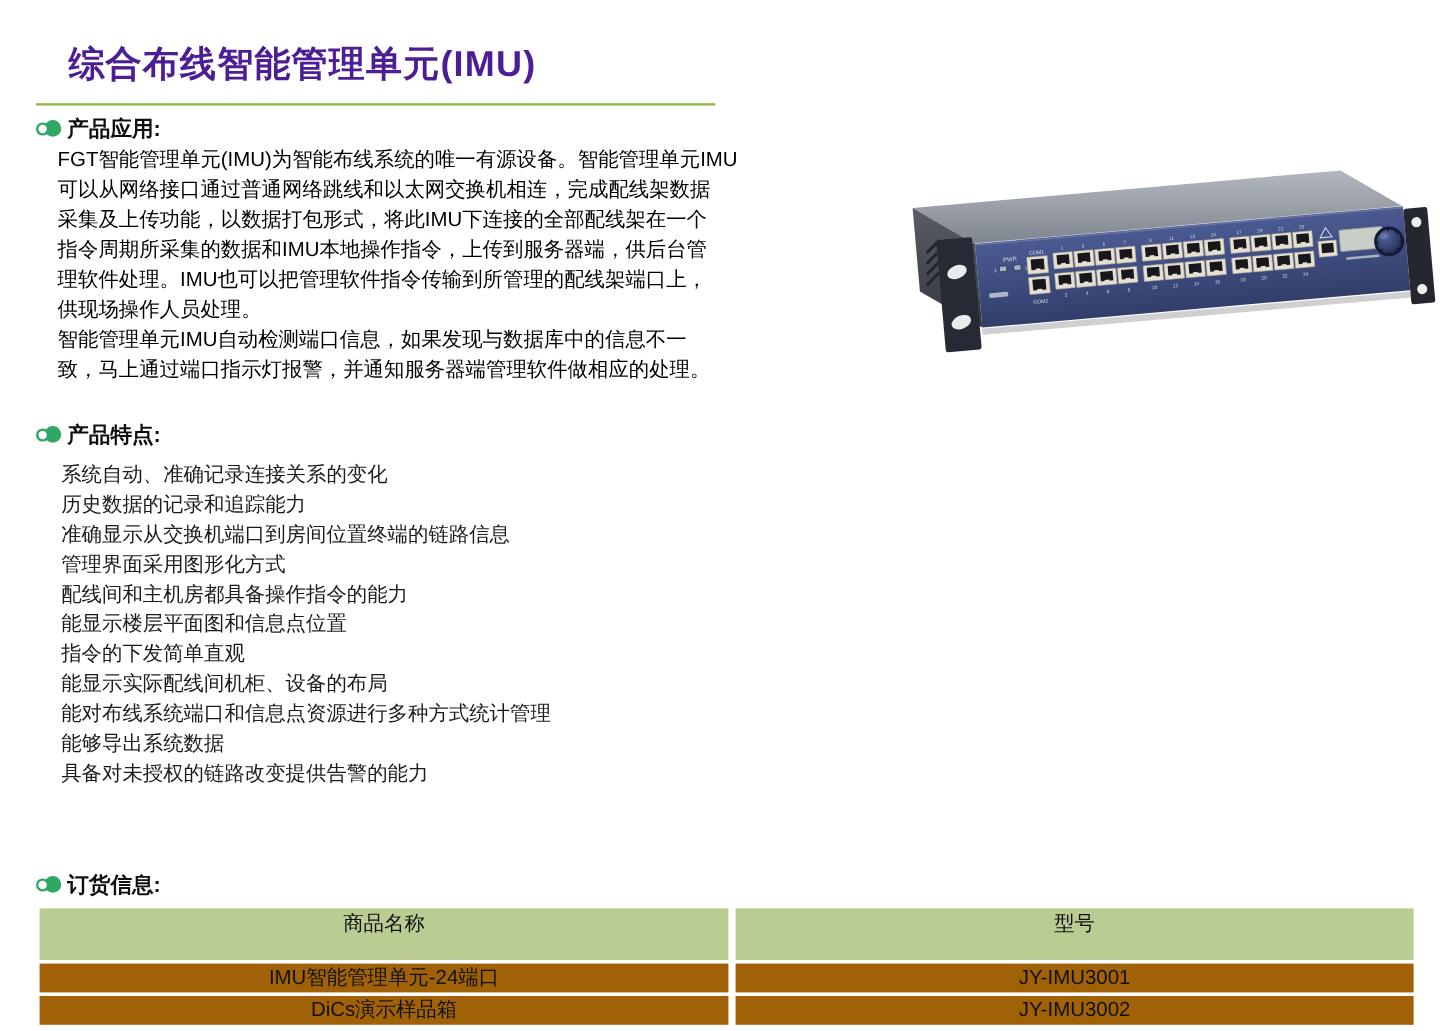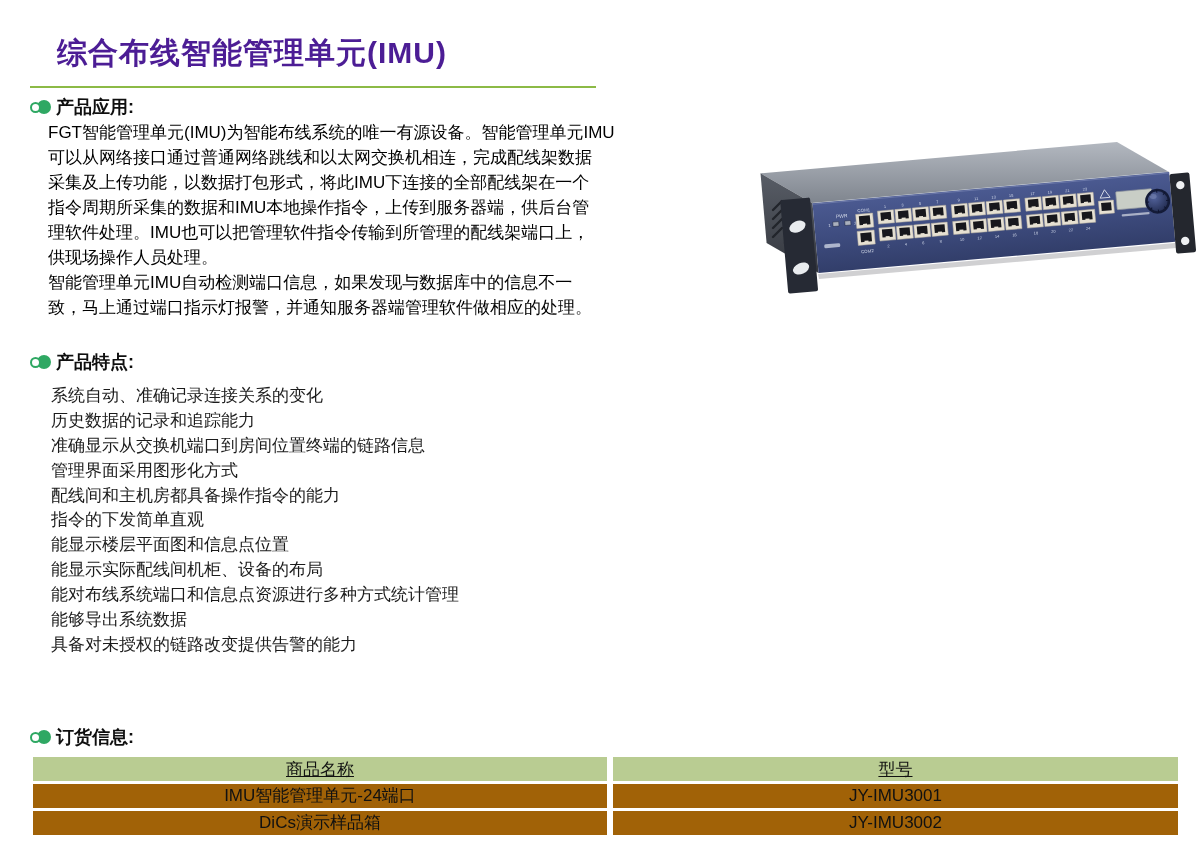--- a/index.html
+++ b/index.html
@@ -41,21 +41,21 @@
   }
   .feature-list .item { height:24.9px; line-height:24.9px; white-space:nowrap; }
 
   .order-table { position:absolute; left:33px; top:757px; width:1145px; }
   .t-row { display:flex; gap:6px; margin-bottom:3px; }
   .t-cell {
     text-align:center; font-size:17px; color:#111; overflow:hidden; white-space:nowrap;
   }
   .t-c1 { width:574px; }
   .t-c2 { width:565px; }
-  .t-head .t-cell { background:#b9cc92; height:24px; line-height:26px;text-decoration:underline; }
+  .t-head .t-cell { background:#b9cc92; height:43px; line-height:26px; }
   .t-body .t-cell { background:#a16207; height:24px; line-height:24px; }
 
   .product-photo { position:absolute; left:718px; top:118px; width:480px; height:182px; }
   .svg-label { fill:#d5dbea; font-family:"Liberation Sans","DejaVu Sans",sans-serif; }
 </style>
 </head>
 <body>
 
 <div class="page">
 
@@ -88,22 +88,22 @@
     </span>
     <span>产品特点:</span>
   </div>
 
   <div class="feature-list">
     <div class="item">系统自动、准确记录连接关系的变化</div>
     <div class="item">历史数据的记录和追踪能力</div>
     <div class="item">准确显示从交换机端口到房间位置终端的链路信息</div>
     <div class="item">管理界面采用图形化方式</div>
     <div class="item">配线间和主机房都具备操作指令的能力</div>
+    <div class="item">能显示楼层平面图和信息点位置</div>
     <div class="item">指令的下发简单直观</div>
-    <div class="item">能显示楼层平面图和信息点位置</div>
     <div class="item">能显示实际配线间机柜、设备的布局</div>
     <div class="item">能对布线系统端口和信息点资源进行多种方式统计管理</div>
     <div class="item">能够导出系统数据</div>
     <div class="item">具备对未授权的链路改变提供告警的能力</div>
   </div>
 
   <div class="section-head head-ordering">
     <span class="bullet">
       <span class="b-open"></span>
       <span class="b-solid"></span>

